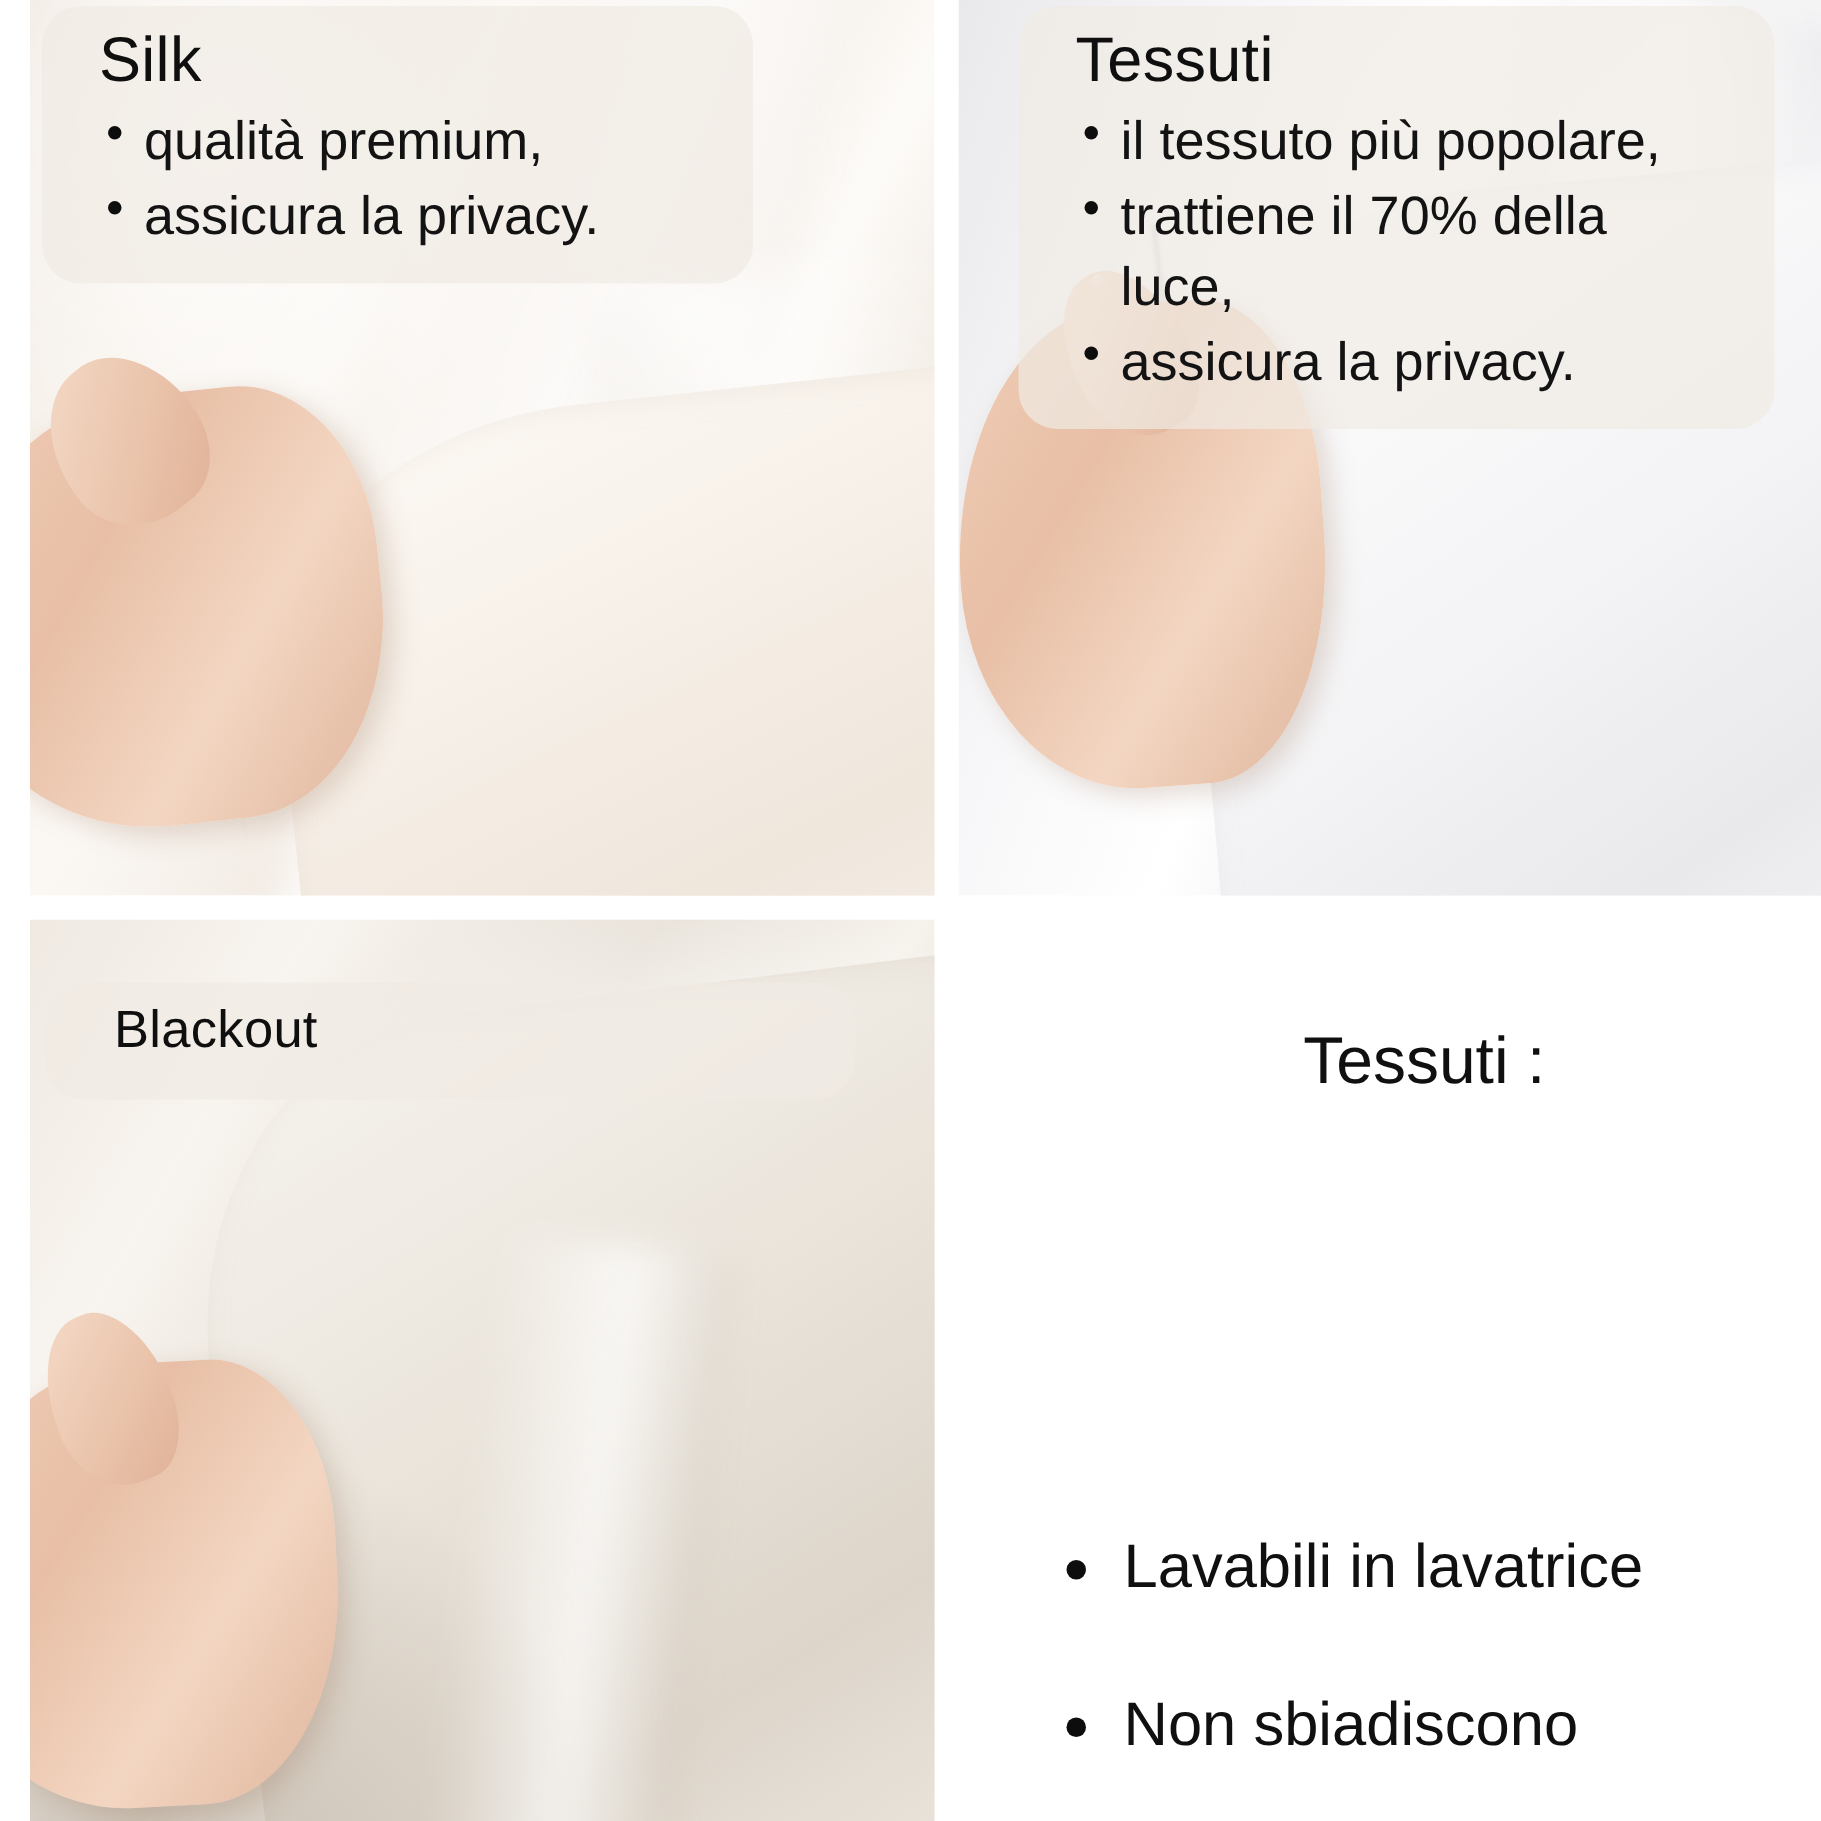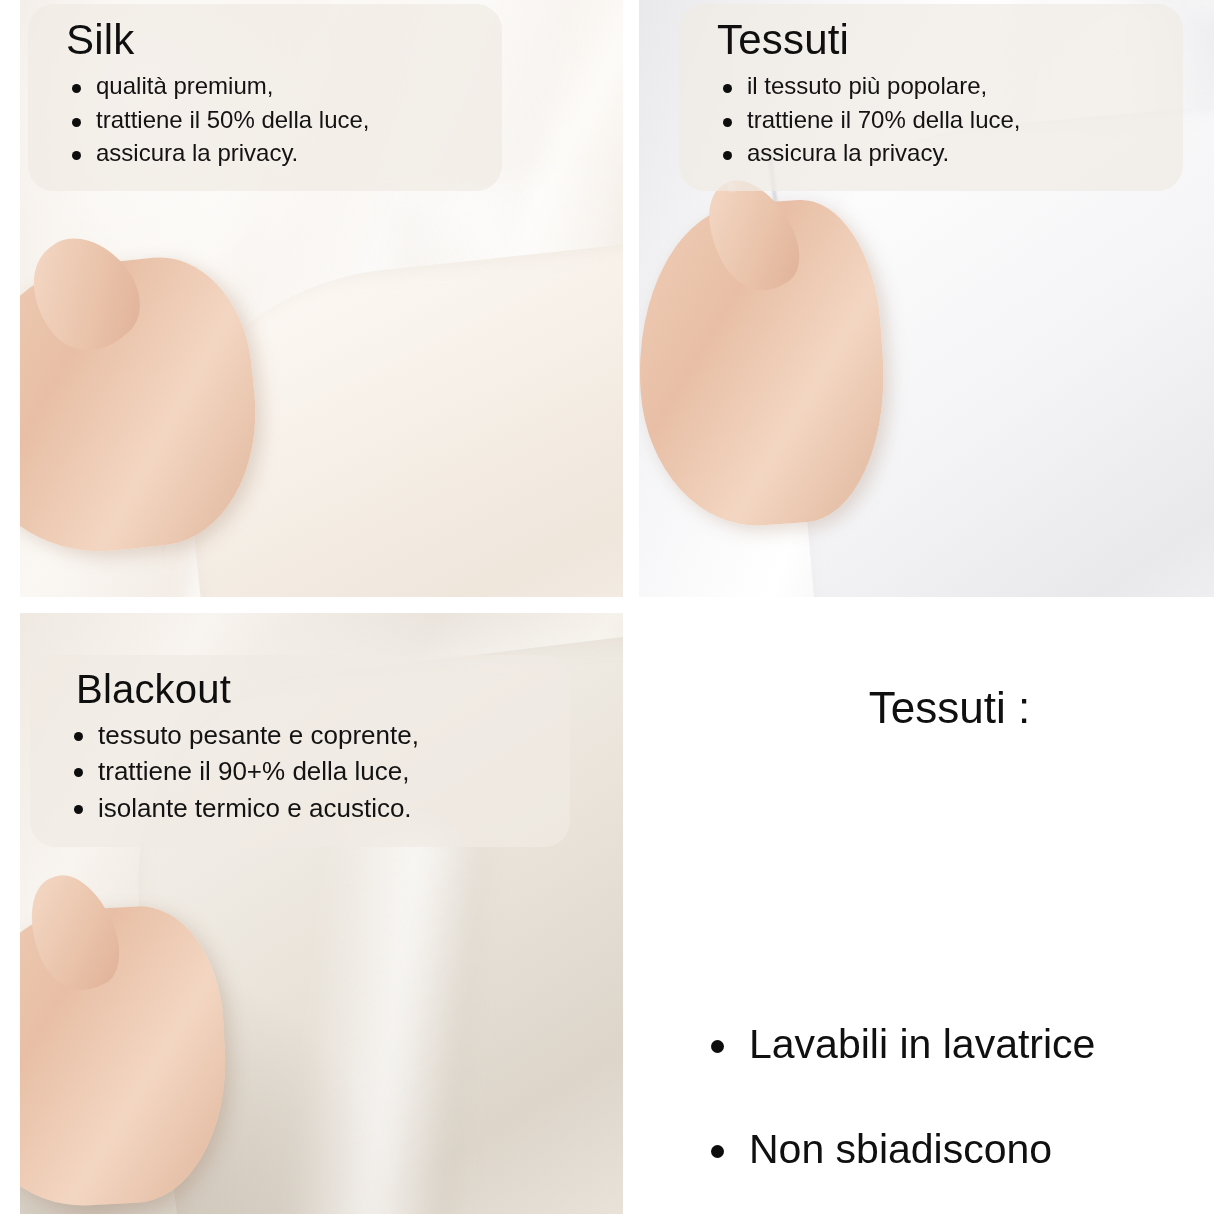--- a/index.html
+++ b/index.html
@@ -189,31 +189,31 @@
   .plate-tr { left: 40px; top: 4px; width: 504px; }
   .plate-bl { left: 10px; top: 42px; width: 540px; }
 
   .plate h2 {
     margin: 2px 0 6px 16px;
     font-size: 42px;
     font-weight: 400;
     color: #0f0f0f;
     letter-spacing: 0.2px;
   }
-  .plate-bl h2 { font-size: 40px; margin-left: 24px; }
+  .plate-bl h2 { font-size: 35px; margin-left: 24px; }
 
   .bullets {
     list-style: none;
     margin: 0;
     padding: 0 0 0 14px;
   }
   .bullets li {
     position: relative;
     padding-left: 32px;
-    font-size: 24px;
+    font-size: 36px;
     line-height: 1.32;
     color: #131313;
     margin-bottom: 2px;
   }
   .plate-bl .bullets li { font-size: 26px; }
   .bullets li::before {
     content: "";
     position: absolute;
     left: 8px;
     top: 14px;
@@ -276,21 +276,20 @@
       <div class="silk-sheet"></div>
       <div class="silk-seam"></div>
       <div class="hand hand-palm hand-tl">
         <div class="thumb"></div>
       </div>
     </div>
     <div class="plate plate-tl">
       <h2>Silk</h2>
       <ul class="bullets">
         <li>qualità premium,</li>
-        <li>trattiene il 50% della luce,</li>
         <li>assicura la privacy.</li>
       </ul>
     </div>
   </div>
 
   <div class="cell cell-tr">
     <div class="photo photo-screen">
       <div class="screen-fold"></div>
       <div class="screen-sheet"></div>
       <div class="screen-seam"></div>
@@ -314,25 +313,20 @@
     <div class="photo photo-blackout">
       <div class="blackout-sheet"></div>
       <div class="blackout-fold"></div>
       <div class="blackout-shadow"></div>
       <div class="hand hand-palm hand-bl">
         <div class="thumb"></div>
       </div>
     </div>
     <div class="plate plate-bl">
       <h2>Blackout</h2>
-      <ul class="bullets">
-        <li>tessuto pesante e coprente,</li>
-        <li>trattiene il 90+% della luce,</li>
-        <li>isolante termico e acustico.</li>
-      </ul>
     </div>
   </div>
 
   <div class="cell cell-br">
     <div class="summary">
       <div class="summary-title">Tessuti :</div>
       <ul class="summary-list">
         <li>Lavabili in lavatrice</li>
         <li>Non sbiadiscono</li>
       </ul>

